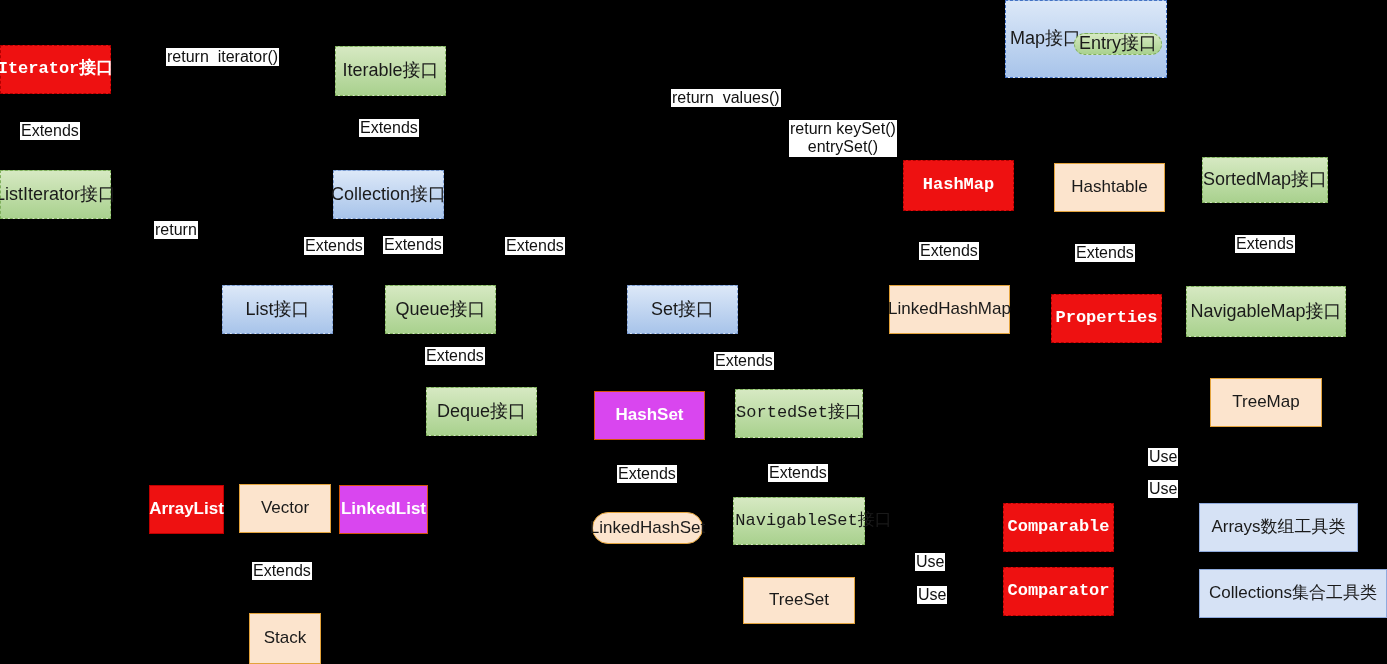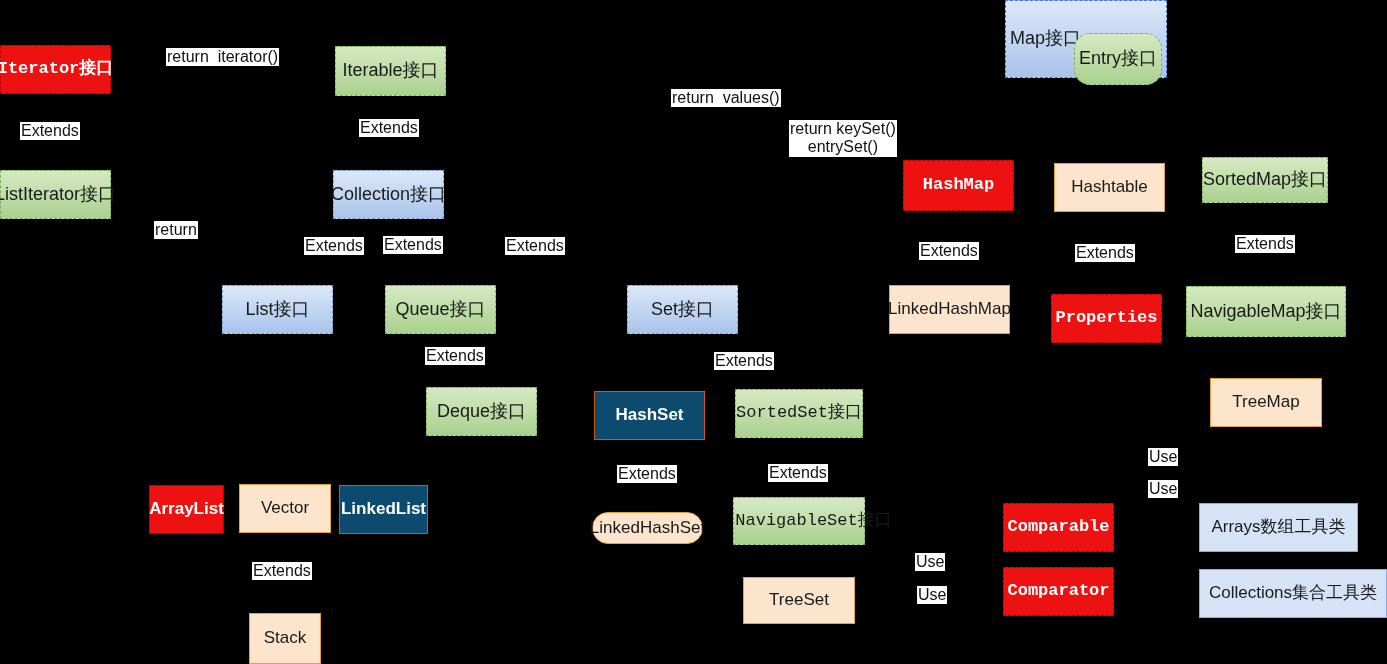--- a/index.html
+++ b/index.html
@@ -35,21 +35,21 @@
     font-family: Liberation Mono, monospace;
   }
   .v-red-solid {
     background: #EE1111;
     border: 1px solid #C00000;
     color: #FFFFFF;
     font-weight: bold;
     font-size: 17px;
   }
   .v-orange {
-    background: #0c4a6e;
+    background: #d946ef;
     border: 1px solid #D4560A;
     color: #FFFFFF;
     font-weight: bold;
     font-size: 17px;
   }
   .v-green {
     background: linear-gradient(to bottom, #D6E9C2 0%, #A9D18E 100%);
     border: 1px dashed #7FAF5C;
     color: #1a1a1a;
     font-size: 18px;
@@ -157,21 +157,21 @@
     </div>
     <div class="node v-orange" style="left: 339px; top: 485px; width: 89px; height: 49px;">
       <span>LinkedList</span>
     </div>
     <div class="node v-peach" style="left: 249px; top: 613px; width: 72px; height: 51px;">
       <span>Stack</span>
     </div>
     <div class="node v-container" style="left: 1005px; top: 0px; width: 162px; height: 78px;">
       <span class="container-label">Map接口</span>
     </div>
-    <div class="node v-green" style="left: 1074px; top: 33px; width: 88px; height: 52px; border-radius: 16px;">
+    <div class="node v-green" style="left: 1074px; top: 33px; width: 88px; height: 22px; border-radius: 16px;">
       <span>Entry接口</span>
     </div>
     <div class="node v-red" style="left: 903px; top: 160px; width: 111px; height: 51px;">
       <span>HashMap</span>
     </div>
     <div class="node v-peach" style="left: 1054px; top: 163px; width: 111px; height: 49px;">
       <span>Hashtable</span>
     </div>
     <div class="node v-green" style="left: 1202px; top: 157px; width: 126px; height: 46px;">
       <span>SortedMap接口</span>

